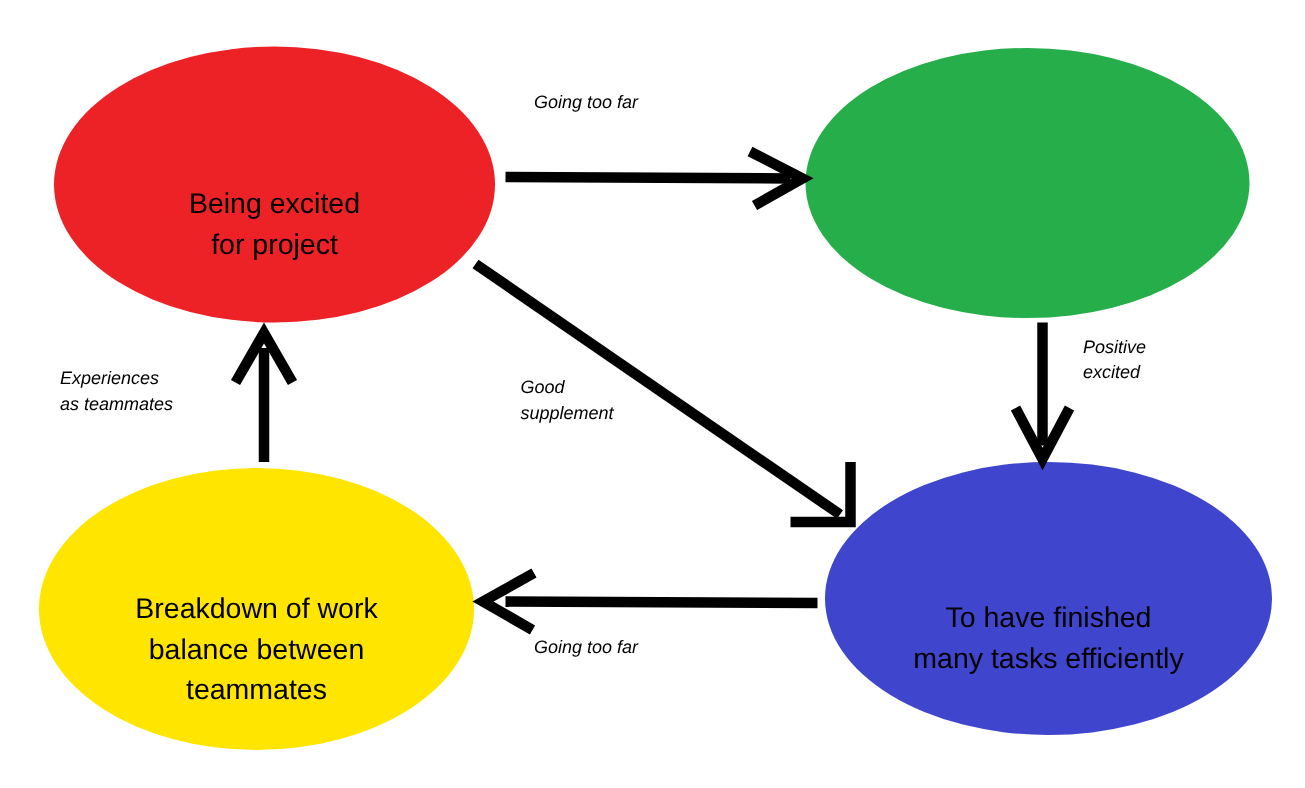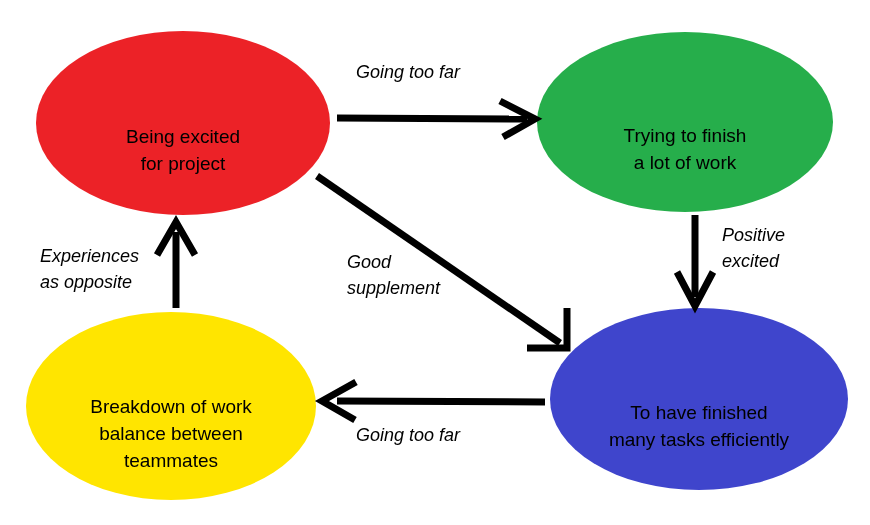--- a/index.html
+++ b/index.html
@@ -30,21 +30,21 @@
     font-size: 19px;
     line-height: 1.42;
     white-space: pre-line;
     pointer-events: none;
     margin-top: 29px;
   }
   .edge-label {
     position: absolute;
     color: #000000;
     font-family: "Liberation Sans", sans-serif;
-    font-size: 18px;
+    font-size: 12px;
     font-style: italic;
     line-height: 1.42;
     white-space: pre-line;
   }
 </style>
 </head>
 <body>
 
 <div id="canvas">
 
@@ -78,36 +78,34 @@
     <g>
       <path d="M 317 176 L 560 343" stroke="#000000" stroke-width="7" fill="none" stroke-linecap="butt"></path>
       <path d="M 567 308 L 567 348 L 527 348" stroke="#000000" stroke-width="7" fill="none" stroke-linecap="butt" stroke-linejoin="miter"></path>
     </g>
 
   </svg>
 
   <div class="node-label" style="left:33px; top:95px; width:300px;">Being excited
 for project</div>
 
-  <div class="node-label" style="left:535px; top:94px; width:300px;">Trying to finish
-a lot of work</div>
 
   <div class="node-label" style="left:26px; top:365px; width:290px;">Breakdown of work
 balance between
 teammates</div>
 
   <div class="node-label" style="left:549px; top:371px; width:300px;">To have finished
 many tasks efficiently</div>
 
   <div class="edge-label" style="left:356px; top:60px;">Going too far</div>
 
   <div class="edge-label" style="left:722px; top:223px;">Positive
 excited</div>
 
   <div class="edge-label" style="left:356px; top:423px;">Going too far</div>
 
   <div class="edge-label" style="left:40px; top:244px;">Experiences
-as opposite</div>
+as teammates</div>
 
   <div class="edge-label" style="left:347px; top:250px;">Good
 supplement</div>
 
 </div>
 
 </body></html>

